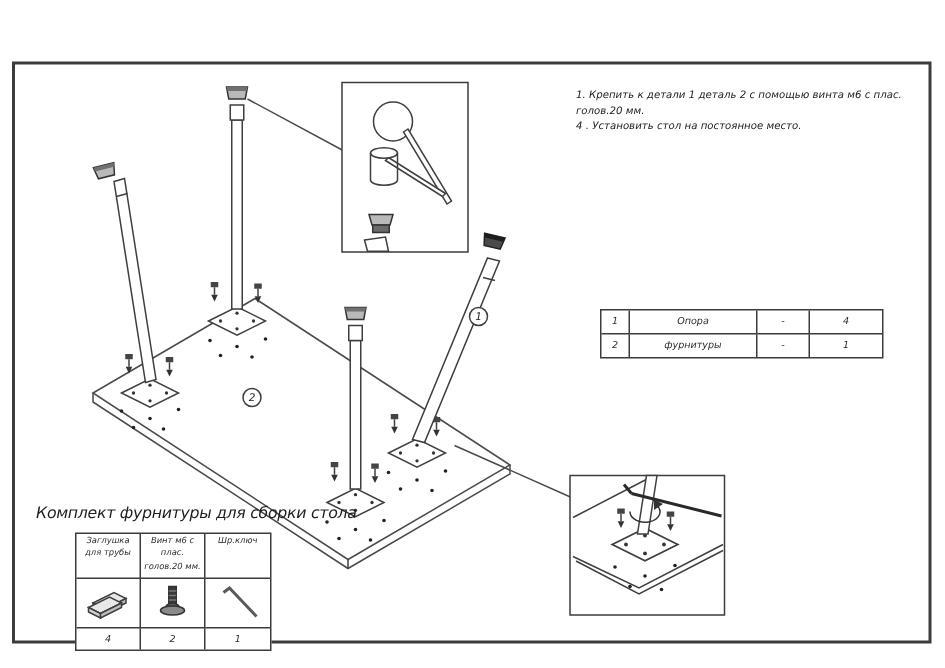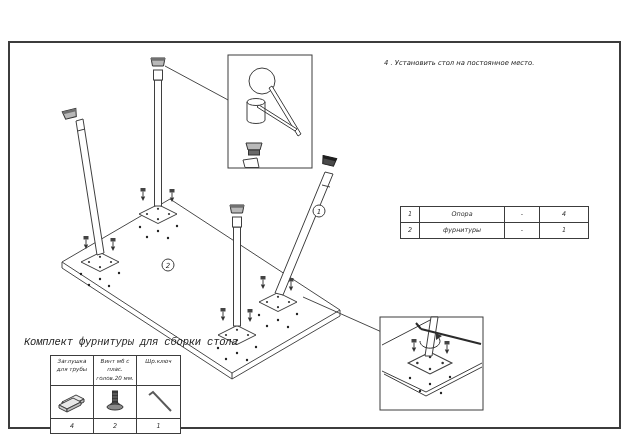--- a/index.html
+++ b/index.html
@@ -12,21 +12,21 @@
          font-size:6.8px;font-style:italic;line-height:1.55;color:#222;}
   .parts-caption{position:absolute;left:392px;top:192px;width:236px;
          font-size:6.8px;font-style:italic;color:#222;}
   .parts-table{position:absolute;left:400px;top:206px;display:grid;
          grid-template-columns:19px 85px 35px 48px;border:1px solid #3c3c3c;}
   .parts-table .cell{border-right:1px solid #3c3c3c;border-bottom:1px solid #3c3c3c;
          height:15px;line-height:15px;text-align:center;font-size:6.4px;font-style:italic;}
   .parts-table .cell:nth-child(4n){border-right:none;}
   .parts-table .cell:nth-child(n+5){border-bottom:none;}
   .hw-title{position:absolute;left:24px;top:336px;font-size:10.5px;font-style:italic;
-         letter-spacing:-0.2px;color:#1d1d1d;font-family:Liberation Mono, monospace;}
+         letter-spacing:-0.2px;color:#1d1d1d;}
   .hw-table{position:absolute;left:50px;top:355px;display:grid;
          grid-template-columns:43px 43px 43px;grid-template-rows:30px 33px 14px;
          border:1px solid #3c3c3c;background:#fff;}
   .hw-cell{border-right:1px solid #3c3c3c;border-bottom:1px solid #3c3c3c;
          display:flex;align-items:center;justify-content:center;text-align:center;}
   .hw-cell:nth-child(3n){border-right:none;}
   .hw-cell:nth-child(n+7){border-bottom:none;}
   .hw-head{font-size:5.6px;font-style:italic;line-height:1.5;padding:1px 2px;align-items:flex-start;}
   .hw-qty{font-size:6.4px;font-style:italic;}
   svg{display:block;}
@@ -178,20 +178,21 @@
       <line x1="421" y1="329" x2="481" y2="344" stroke="#2a2a2a" stroke-width="2"></line>
       <line x1="421" y1="329" x2="416" y2="323" stroke="#2a2a2a" stroke-width="2"></line>
       <path d="M420,341 A 10 7 0 1 0 438,337" stroke="#333"></path>
       <polygon points="436,333 442,336 436,340" fill="#333" stroke="none"></polygon>
       <use href="#screw" x="414" y="348"></use>
       <use href="#screw" x="447" y="350"></use>
     </g>
   </svg>
 
   <div class="notes">
+    <div>1. Крепить к детали 1 деталь 2 с помощью винта м6 с плас. голов.20 мм.</div>
     <div>4 . Установить стол на постоянное место.</div>
   </div>
 
   <div class="parts-table">
     <div class="cell">1</div>
     <div class="cell">Опора</div>
     <div class="cell">-</div>
     <div class="cell">4</div>
     <div class="cell">2</div>
     <div class="cell">фурнитуры</div>

